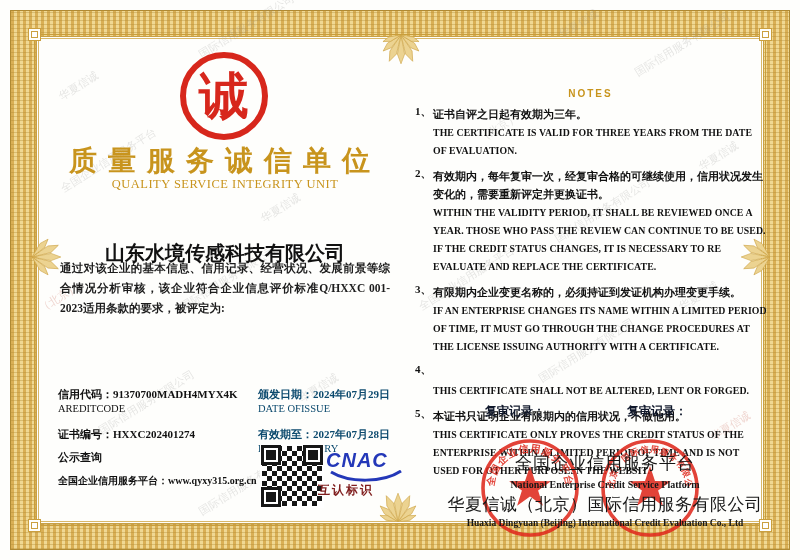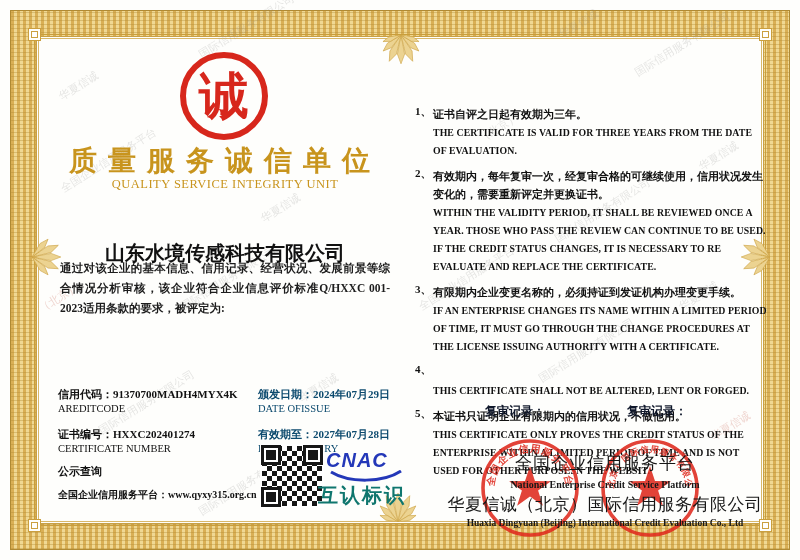--- a/index.html
+++ b/index.html
@@ -49,22 +49,22 @@
   .sub{font-weight:normal;font-size:10.5px;font-family:"Liberation Serif",serif;margin:1px 0 10px;}
   .plat{font-weight:bold;font-size:10px;font-family:"Liberation Serif",serif;white-space:nowrap;}
 
   .qr{position:absolute;left:260px;top:444px;width:60px;height:60px;background:
       repeating-conic-gradient(#161616 0% 25%, #ffffff 0% 50%) 0 0/10px 10px;border:2px solid #fff;}
   .finder{position:absolute;width:14px;height:14px;border:3px solid #161616;background:#fff;}
   .finder::after{content:"";position:absolute;inset:2px;background:#161616;}
   .f-tl{left:-1px;top:-1px}.f-tr{right:-1px;top:-1px}.f-bl{left:-1px;bottom:-1px}
   .cnac{position:absolute;left:326px;top:449px;width:80px;text-align:left;
     color:#2438b8;font-weight:bold;font-style:italic;font-size:20px;letter-spacing:1px;}
-  .mutual{position:absolute;left:318px;top:482px;font-size:20px;font-weight:bold;
-    font-family:"Liberation Serif",serif;color:#0f766e;letter-spacing:2px;}
+  .mutual{position:absolute;left:318px;top:482px;font-size:12px;font-weight:bold;
+    font-family:"Liberation Serif",serif;color:#7f1d1d;letter-spacing:2px;}
 
   
   .notes-title{position:absolute;left:418px;top:60px;width:345px;text-align:center;
     font-size:22px;font-weight:bold;letter-spacing:4px;color:#c8941d;}
   .notes-sub{position:absolute;left:418px;top:88px;width:345px;text-align:center;
     font-size:10px;font-weight:bold;letter-spacing:2px;color:#c8941d;}
   .notes{position:absolute;left:415px;top:104px;width:352px;color:#111;}
   .note{display:flex;margin-bottom:8px;}
   .note .num{width:18px;flex:none;font-family:"Liberation Serif",serif;font-weight:bold;font-size:11px;}
   .note .zh{font-family:"Liberation Serif",serif;font-weight:bold;font-size:11px;line-height:1.35;}
@@ -164,21 +164,20 @@
   <div class="statement">通过对该企业的基本信息、信用记录、经营状况、发展前景等综合情况分析审核，该企业符合企业信息评价标准Q/HXXC 001-2023适用条款的要求，被评定为:</div>
 
   <div class="info-left">
     <div>
       <span class="lbl">信用代码：</span><span class="val">91370700MADH4MYX4K</span>
     </div>
     <div class="sub">AREDITCODE</div>
     <div>
       <span class="lbl">证书编号：</span><span class="val">HXXC202401274</span>
     </div>
-    <div class="sub">CERTIFICATE NUMBER</div>
     <div class="lbl" style="margin-top:8px">公示查询</div>
     <div class="plat" style="margin-top:9px">全国企业信用服务平台：www.qyxy315.org.cn</div>
   </div>
 
   <div class="info-right">
     <div>
       <span class="lbl">颁发日期：</span><span class="val">2024年07月29日</span>
     </div>
     <div class="sub">DATE OFISSUE</div>
     <div>
@@ -193,20 +192,21 @@
     <div class="finder f-bl"></div>
   </div>
   <div class="cnac">
     <span>CNAC</span>
     <svg width="74" height="12" viewBox="0 0 74 12" style="display:block;margin:-2px auto 0">
       <path d="M2,2 C20,13 54,13 72,1" fill="none" stroke="#2438b8" stroke-width="3"></path>
     </svg>
   </div>
   <div class="mutual">互认标识</div>
 
+  <div class="notes-sub">NOTES</div>
 
   <div class="notes">
     <div class="note">
       <span class="num">1、</span>
       <span class="body"><span class="zh">证书自评之日起有效期为三年。</span><br>
       <span class="en">THE CERTIFICATE IS VALID FOR THREE YEARS FROM THE DATE OF EVALUATION.</span></span>
     </div>
     <div class="note">
       <span class="num">2、</span>
       <span class="body"><span class="zh">有效期内，每年复审一次，经复审合格的可继续使用，信用状况发生变化的，需要重新评定并更换证书。</span><br>

